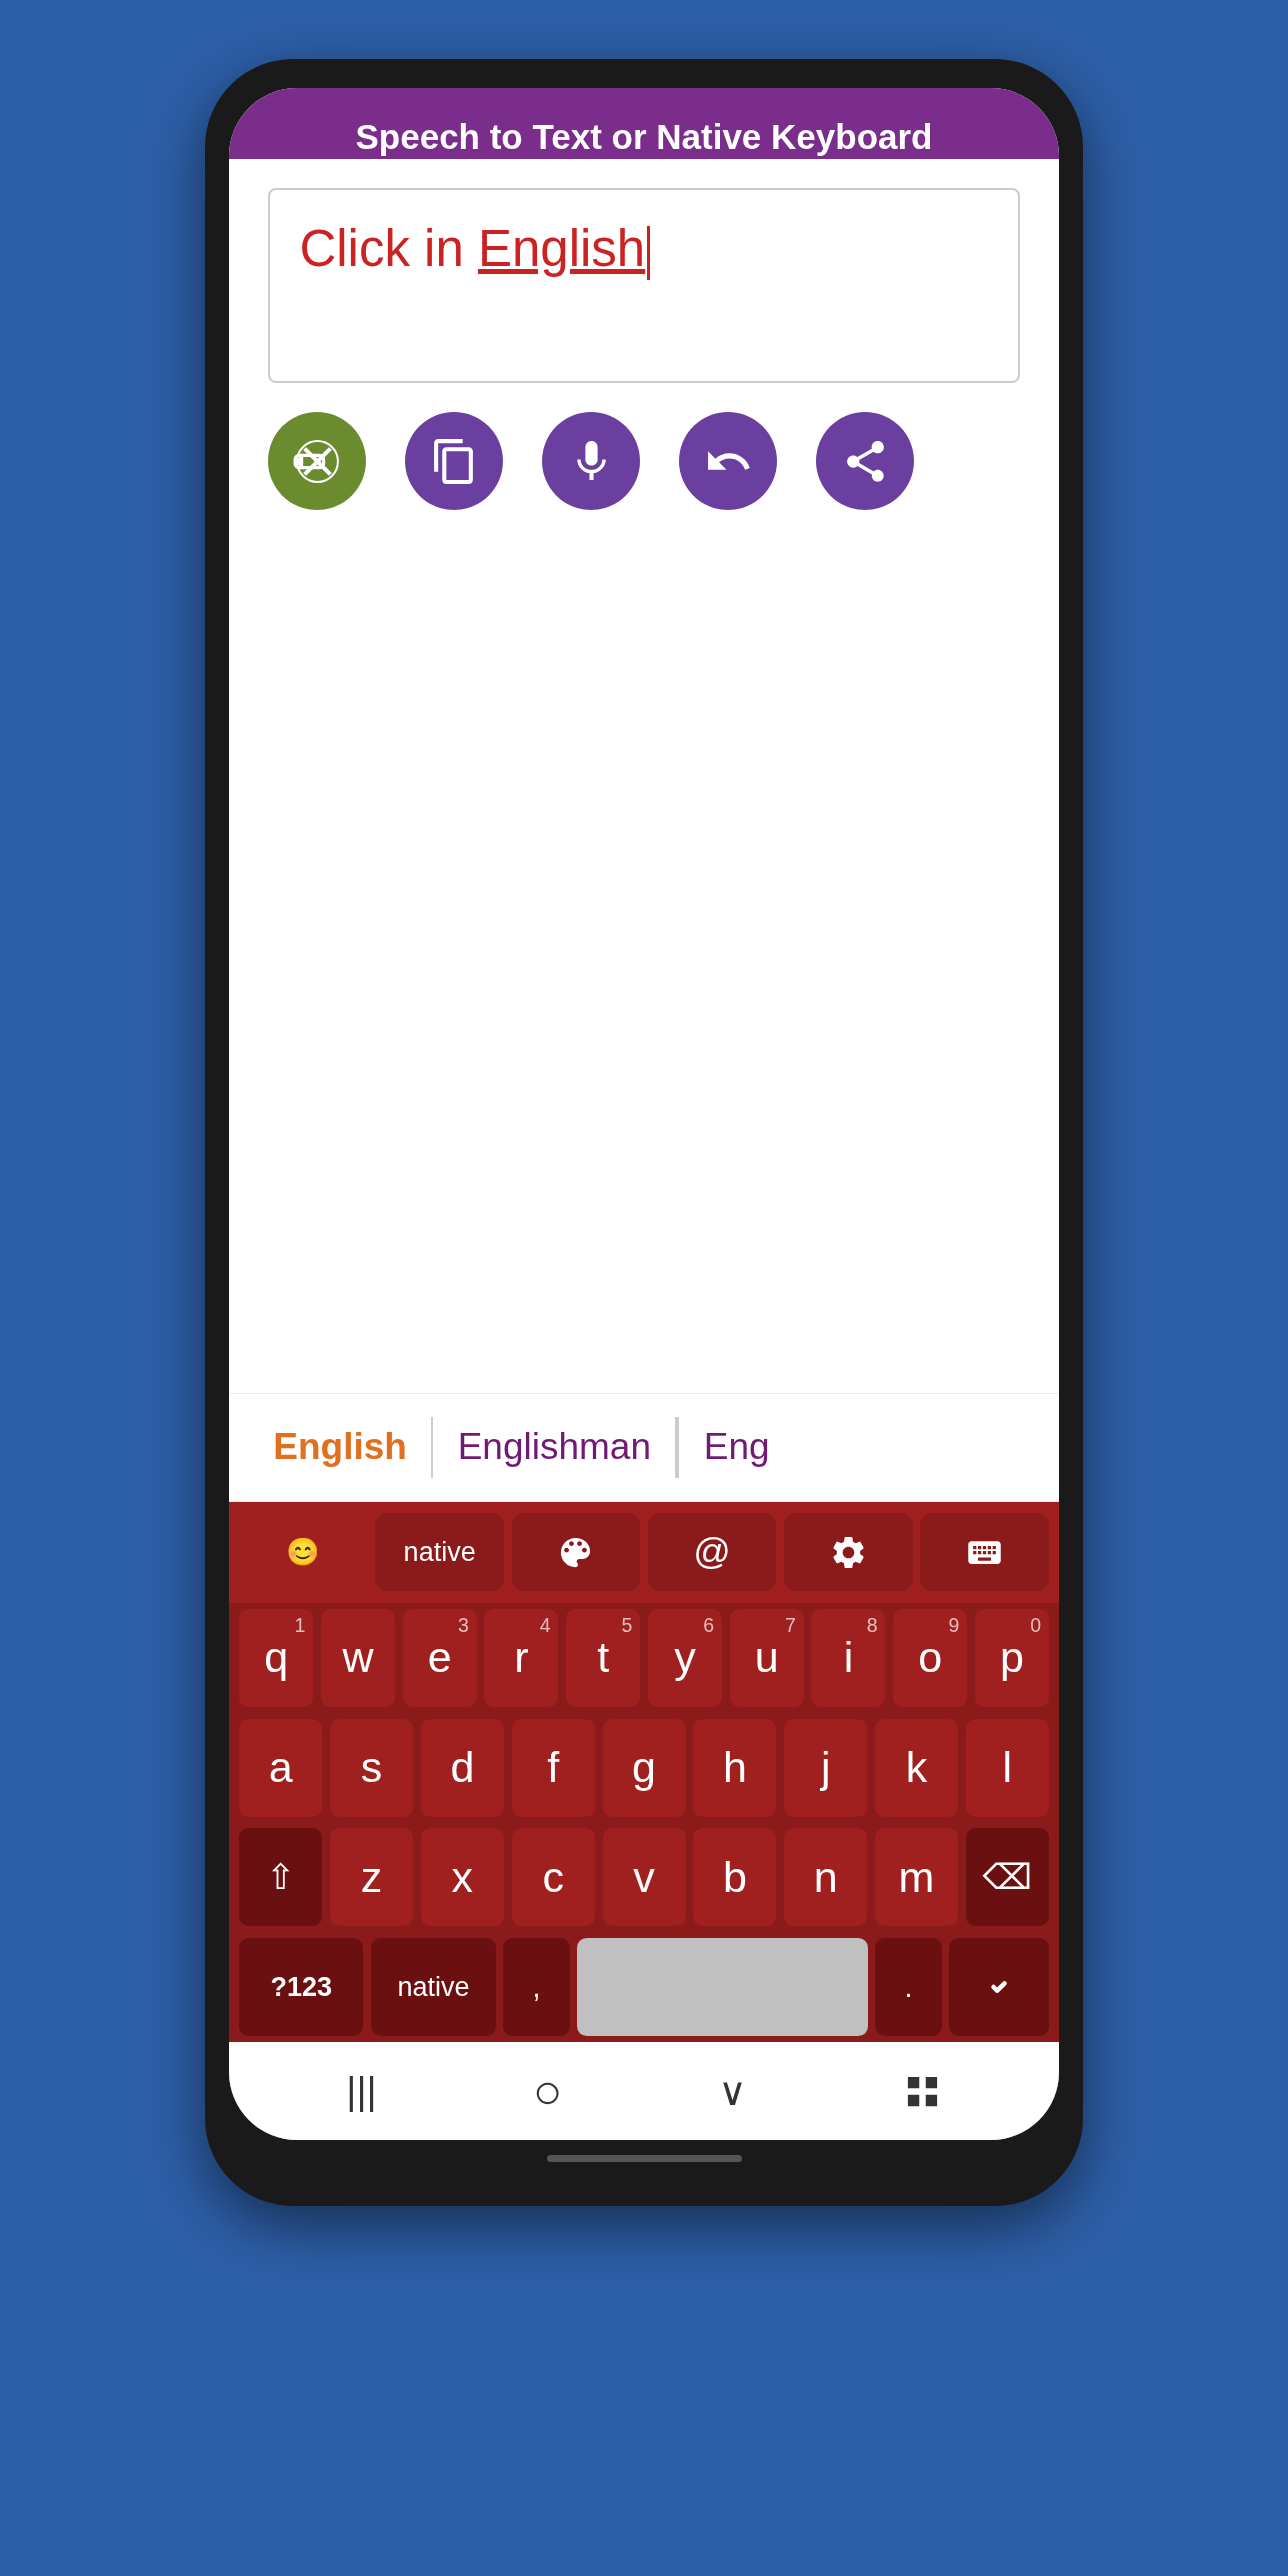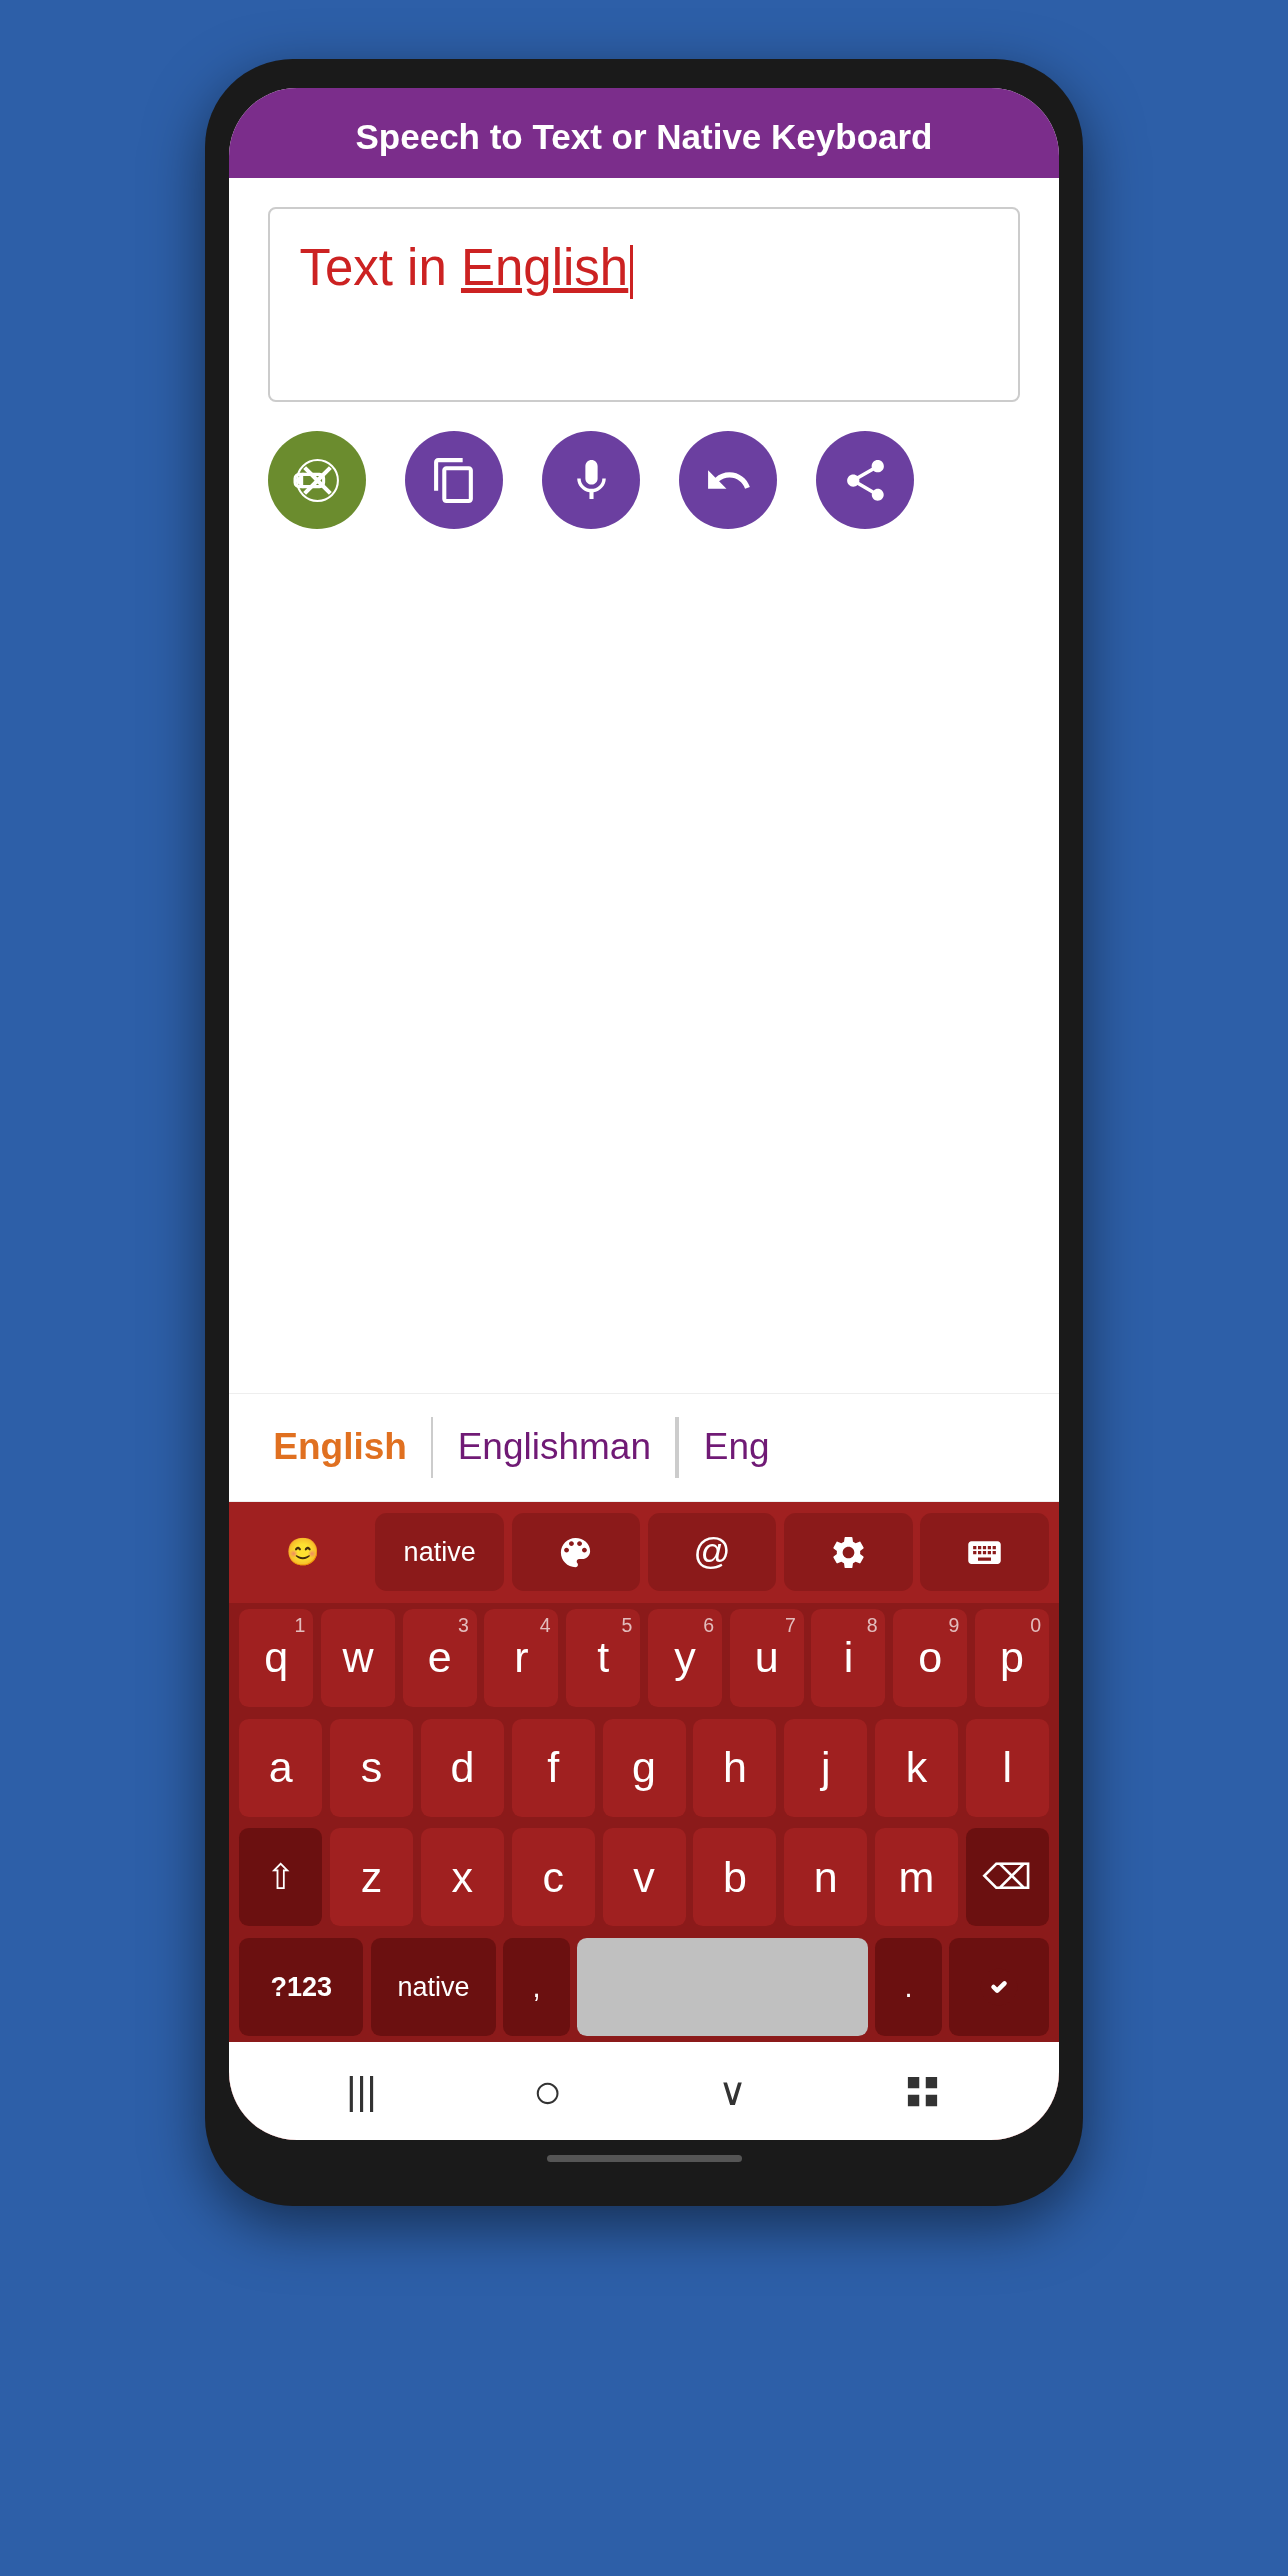--- a/index.html
+++ b/index.html
@@ -45,21 +45,21 @@
       background: #fff;
       border-radius: 68px;
       overflow: hidden;
       display: flex;
       flex-direction: column;
     }
 
     
     .app-header {
       background: #7b2d8b;
-      padding: 29px 39px 21px;
+      padding: 29px 39px 2px;
       color: white;
       font-size: 35px;
       font-weight: bold;
       text-align: center;
     }
 
     
     .text-input-area {
       background: white;
       margin: 29px 39px 9.8px;
@@ -296,21 +296,21 @@
 
   <div class="phone-frame">
     <div class="phone-inner">
 
       <div class="app-header">
         <span>Speech to Text or Native Keyboard</span>
       </div>
 
       <div class="text-input-area">
         <span class="type-placeholder">
-          <span>Text in</span>
+          <span>Click in</span>
           <span class="underline-word">English</span><span class="cursor"></span>
         </span>
       </div>
 
       <div class="action-buttons">
 
         <div class="action-btn btn-delete">
           <svg viewBox="0 0 24 24">
             <path d="M19 6.41L17.59 5 12 10.59 6.41 5 5 6.41 10.59 12 5 17.59 6.41 19 12 13.41 17.59 19 19 17.59 13.41 12z"></path>
             <rect x="1" y="9" width="14" height="6" rx="2" fill="none" stroke="white" stroke-width="1.5"></rect>

